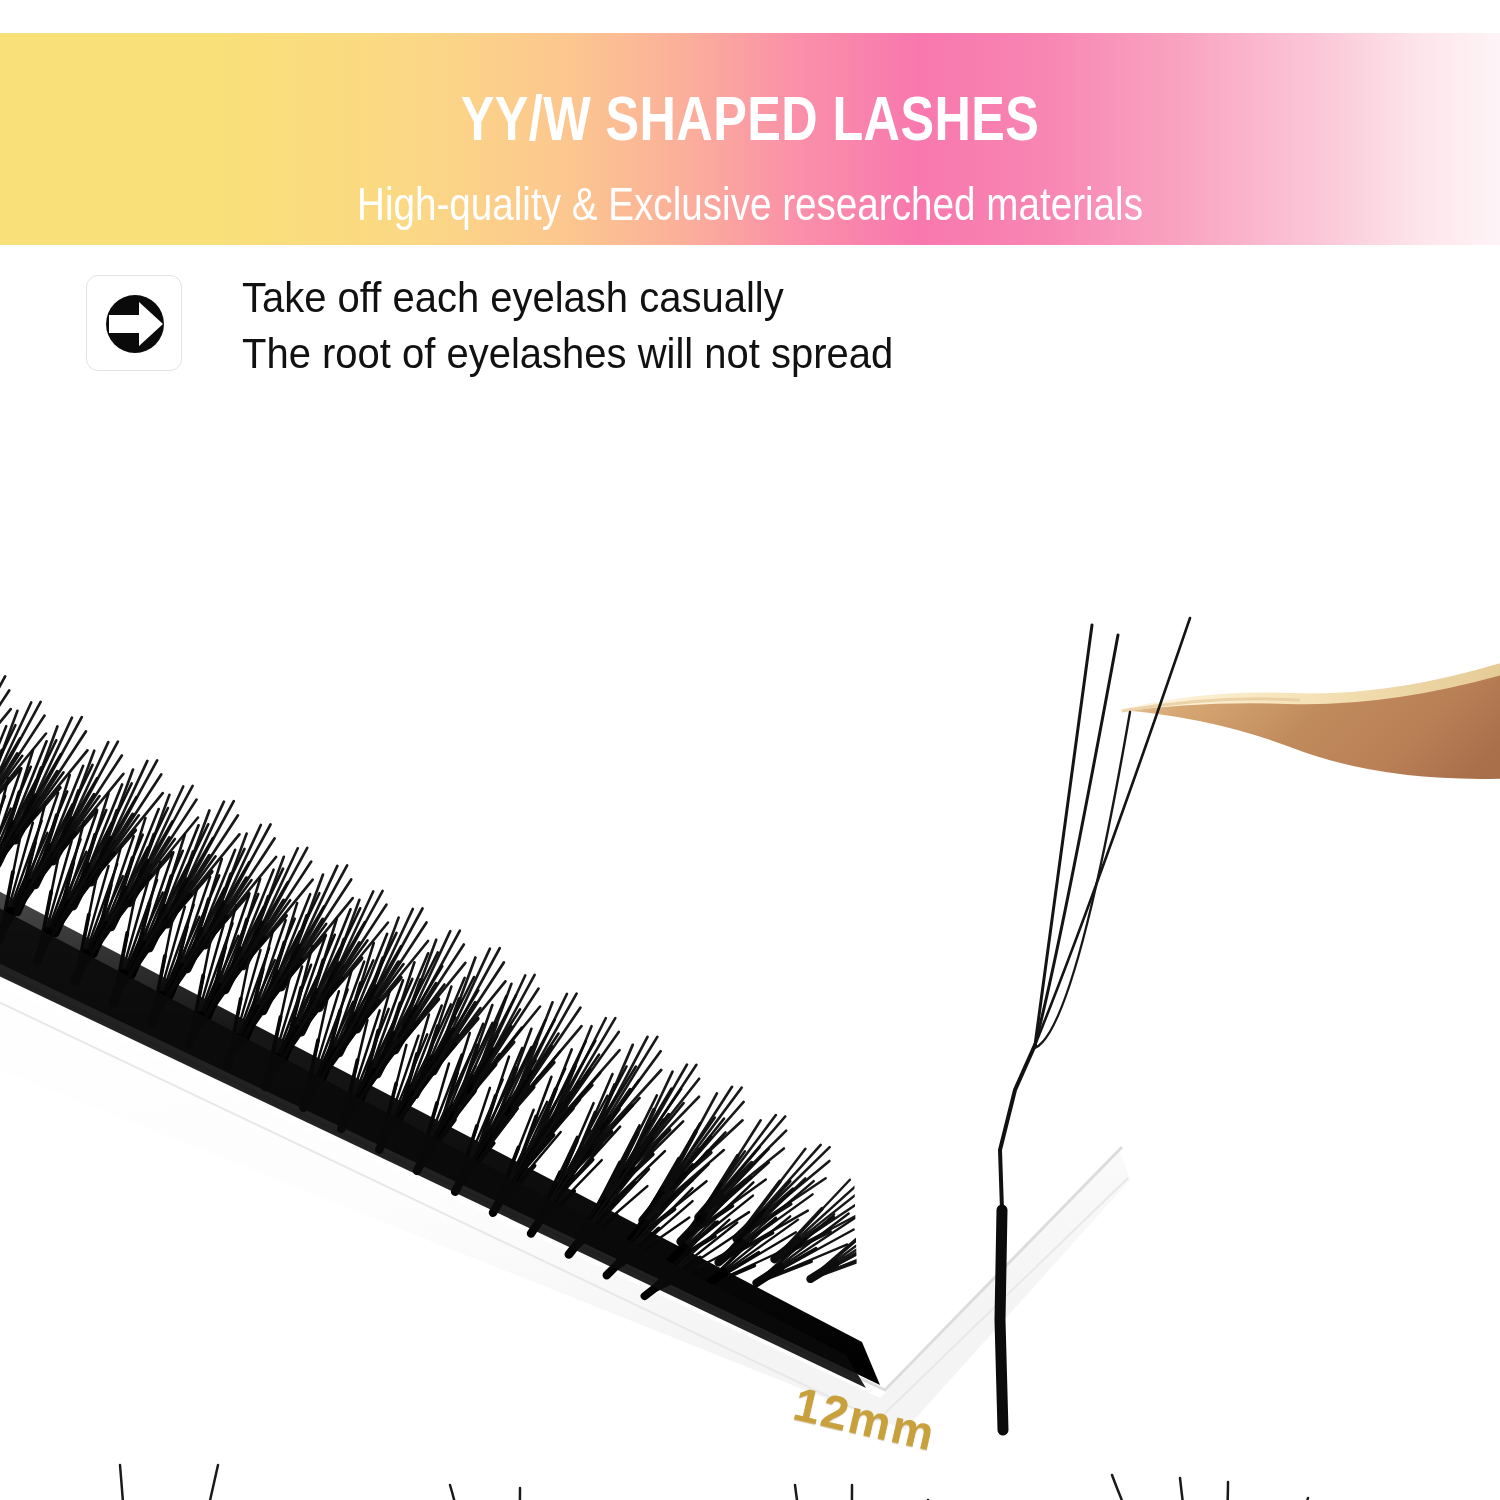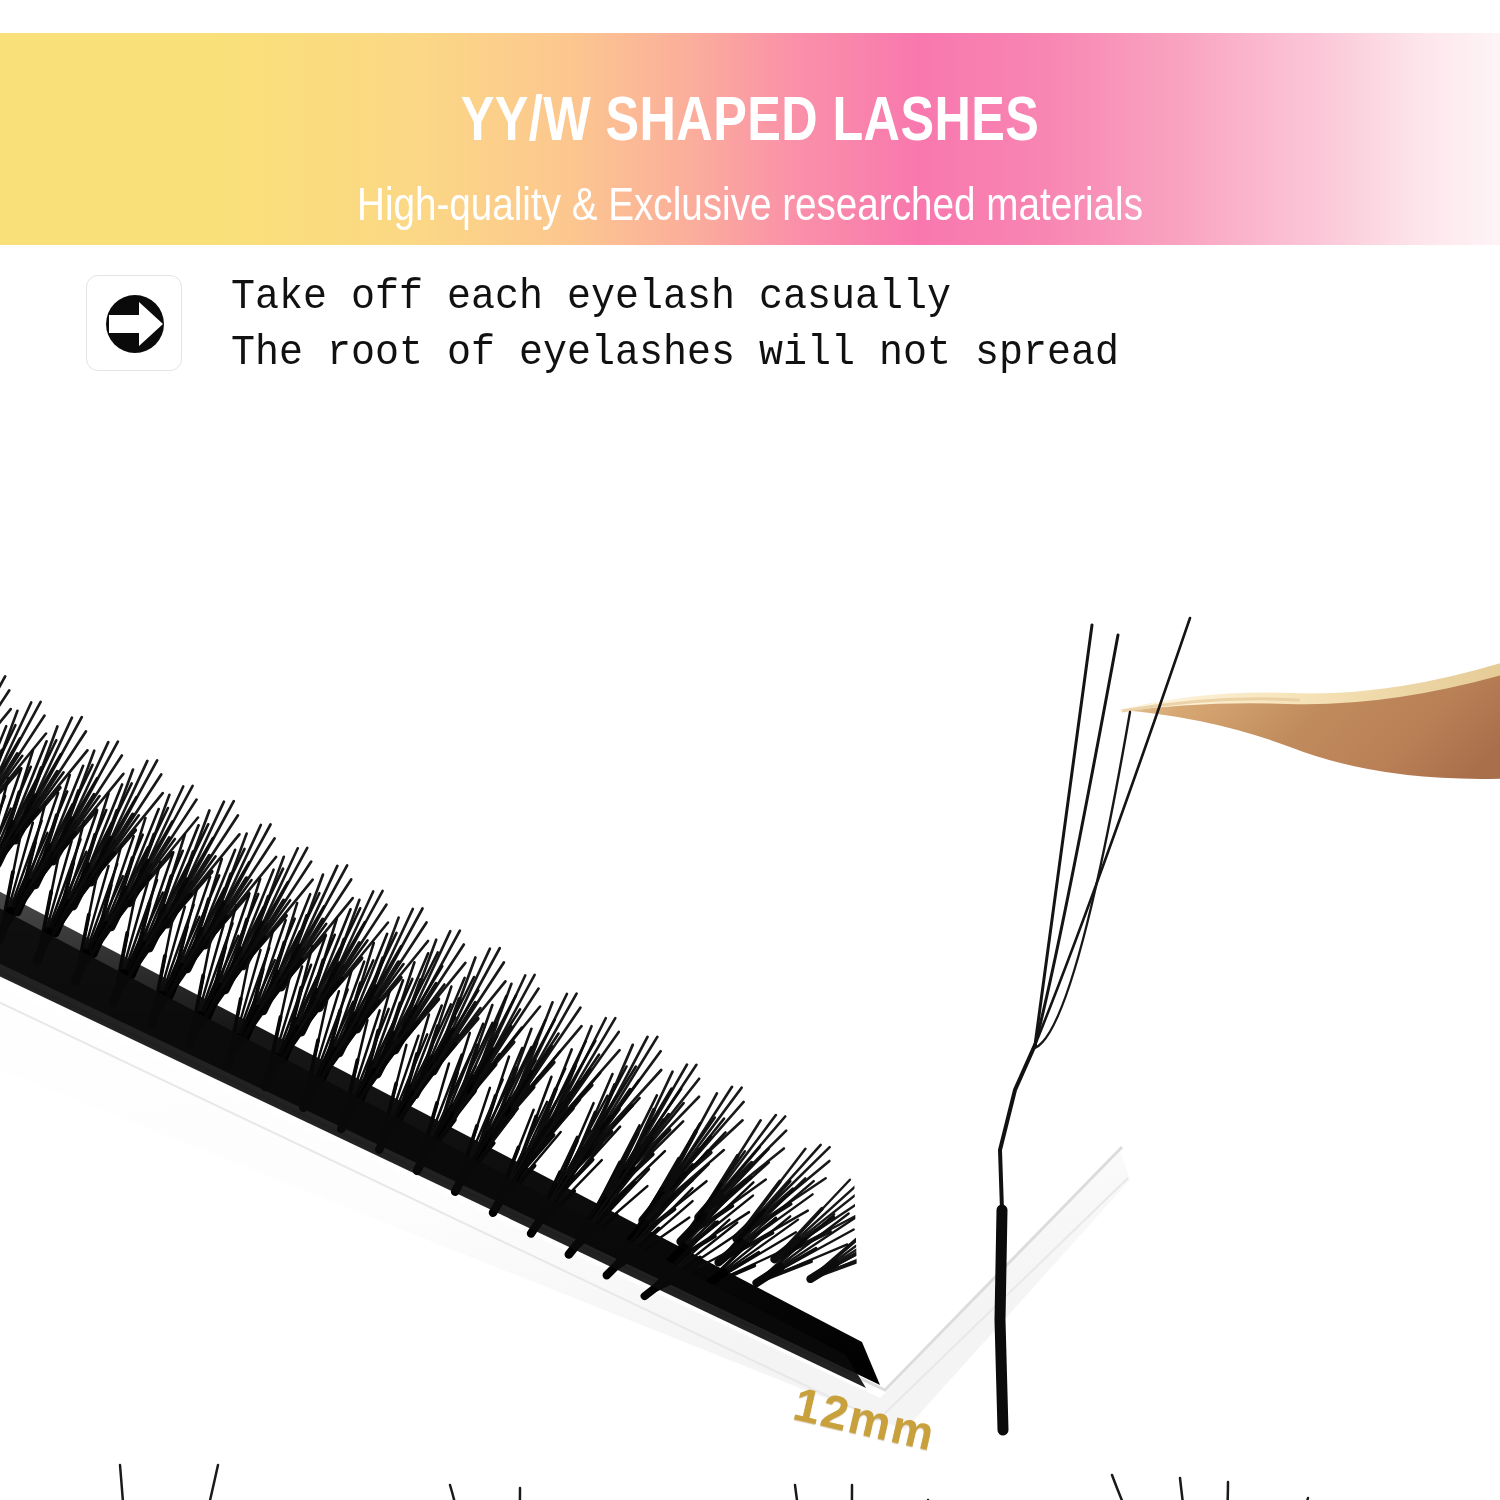--- a/index.html
+++ b/index.html
@@ -87,24 +87,23 @@
     background: #ffffff;
     box-sizing: border-box;
   }
   #callout-icon-box svg {
     position: absolute;
     left: 12px;
     top: 12px;
   }
   #callout-lines {
     position: absolute;
-    left: 145px;
+    left: 156px;
     top: -6px;
     width: 950px;
-    font-family: Liberation Mono, monospace;
   }
   .callout-line {
     color: #111111;
     font-size: 43px;
     line-height: 56px;
     white-space: nowrap;
     transform: scaleX(0.93);
     transform-origin: 0 50%;
   }
 

